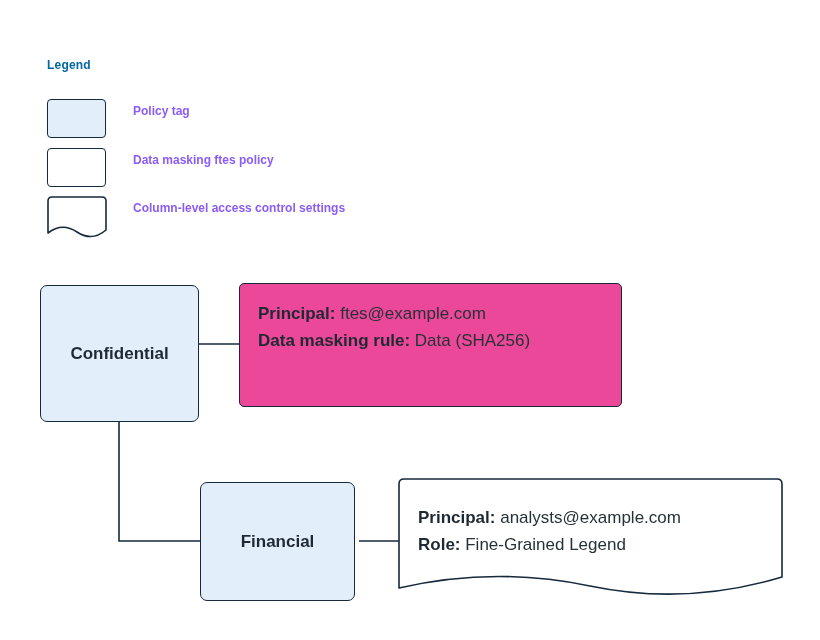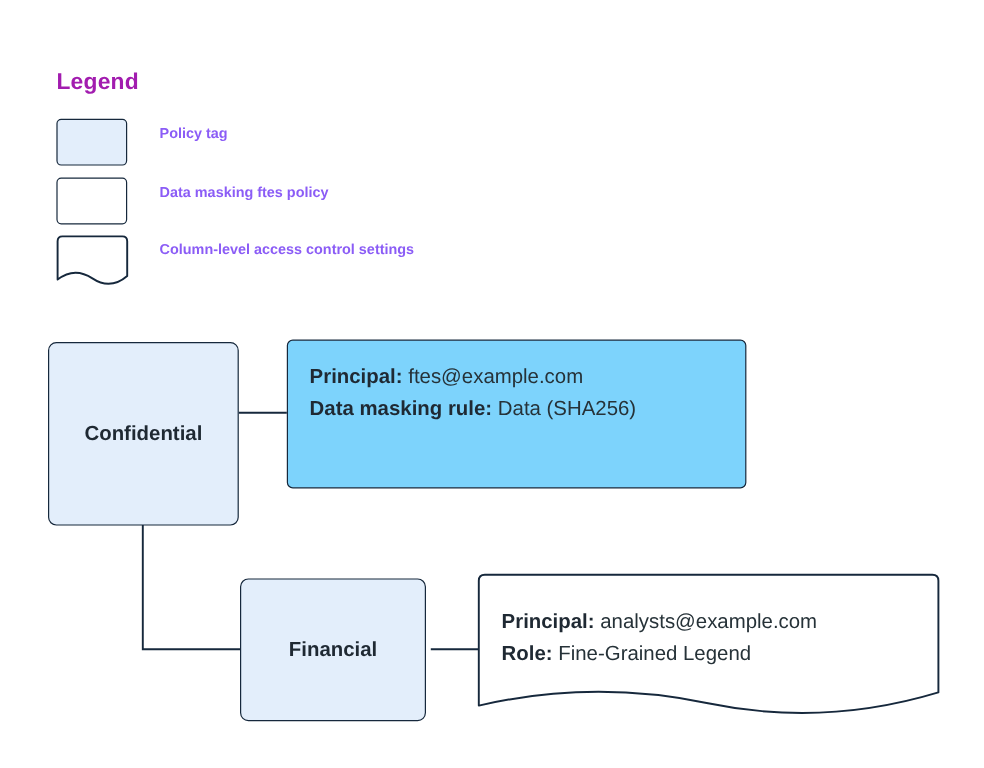--- a/index.html
+++ b/index.html
@@ -25,23 +25,23 @@
   .node {
     position: absolute;
     box-sizing: border-box;
   }
 
   
   .legend-title {
     position: absolute;
     left: 47px;
     top: 58px;
-    font-size: 19px;
-    font-weight: bold;
-    color: #a21caf;
+    font-size: 12px;
+    font-weight: bold;
+    color: #0369a1;
     letter-spacing: 0.2px;
   }
   .legend-row-label {
     position: absolute;
     font-size: 12px;
     font-weight: bold;
     color: #8b5cf6;
     white-space: nowrap;
   }
   .legend-swatch {
@@ -82,33 +82,33 @@
     align-items: center;
     justify-content: center;
     font-size: 17px;
     font-weight: bold;
     color: #1f2933;
   }
   #node-confidential {
     left: 40px;
     top: 285px;
     width: 159px;
-    height: 153px;
+    height: 137px;
   }
   #node-financial {
     left: 200px;
     top: 482px;
     width: 155px;
     height: 119px;
   }
 
   .policy-box {
     border: 1.6px solid #16283c;
     border-radius: 5px;
-    background: #7dd3fc;
+    background: #ec4899;
     padding: 16px 6px 16px 18px;
     box-sizing: border-box;
   }
   #box-masking {
     left: 239px;
     top: 283px;
     width: 383px;
     height: 124px;
   }
   .policy-line {

